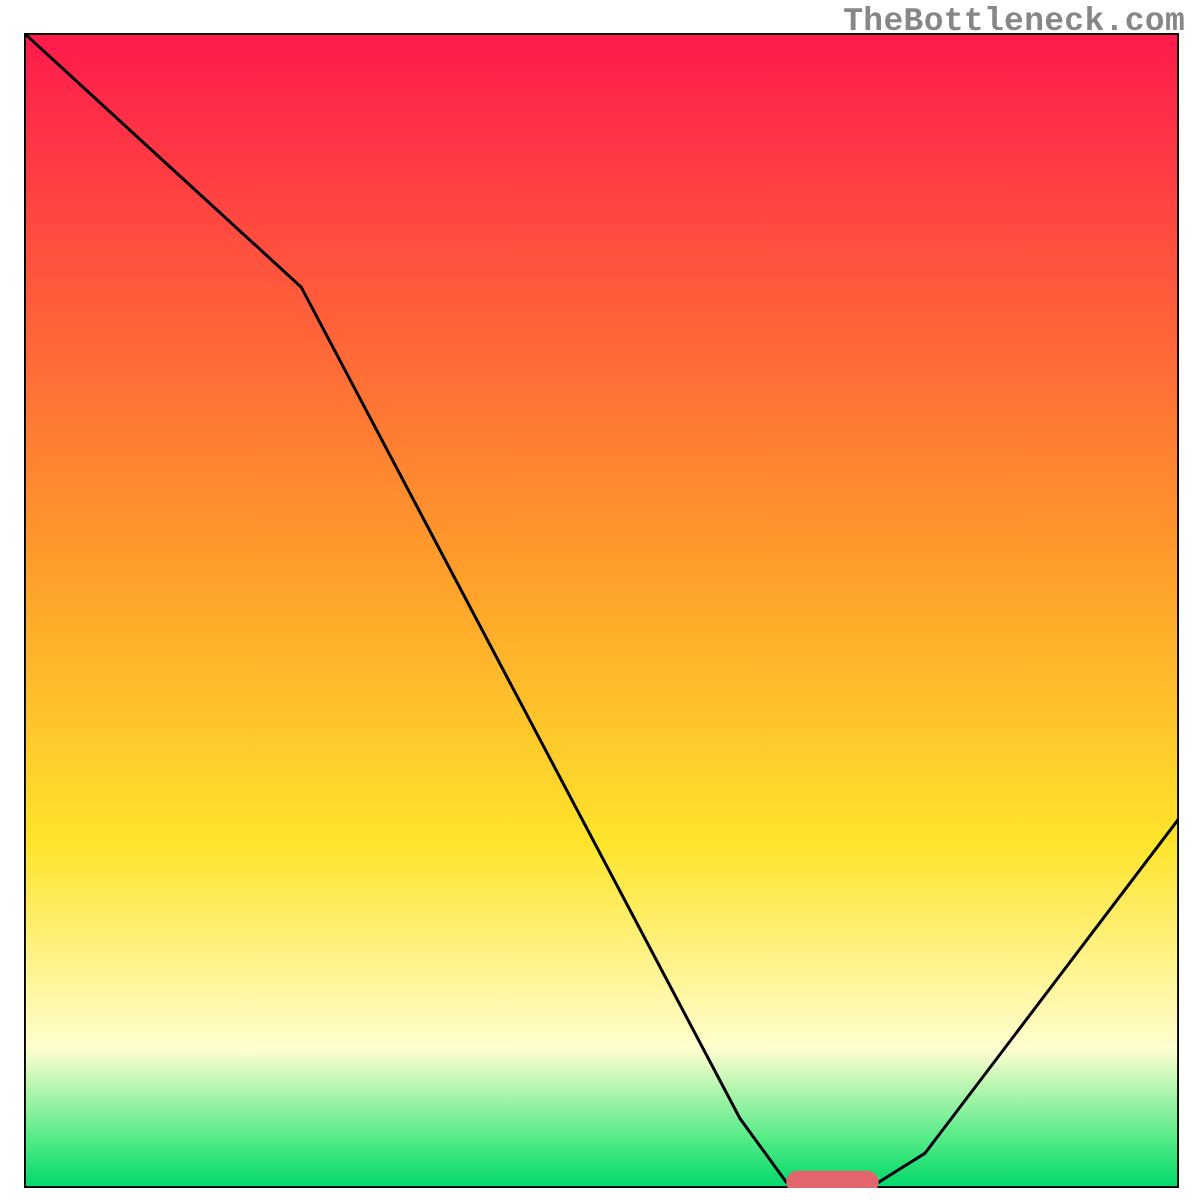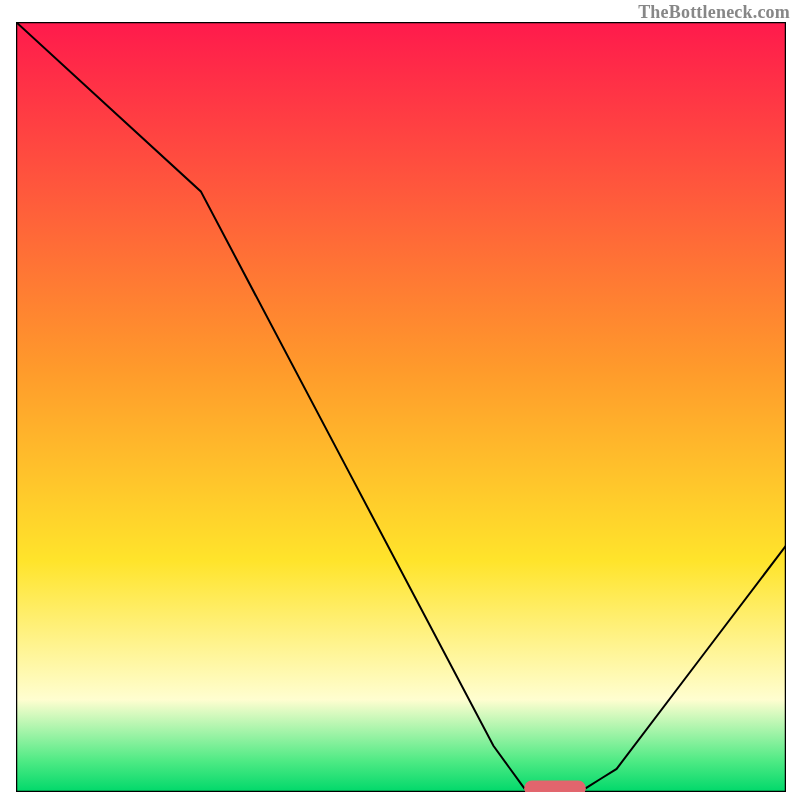--- a/index.html
+++ b/index.html
@@ -12,22 +12,22 @@
   }
   .stage {
     position: relative;
     width: 800px;
     height: 800px;
   }
   .watermark {
     position: absolute;
     top: 2px;
     right: 10px;
-    font-family: Liberation Serif, serif;
-    font-size: 18px;
+    font-family: Liberation Mono, monospace;
+    font-size: 22px;
     font-weight: 600;
     color: #878787;
     letter-spacing: 0.2px;
     text-align: right;
   }
   .plot {
     position: absolute;
     left: 16px;
     top: 22px;
     width: 770px;

